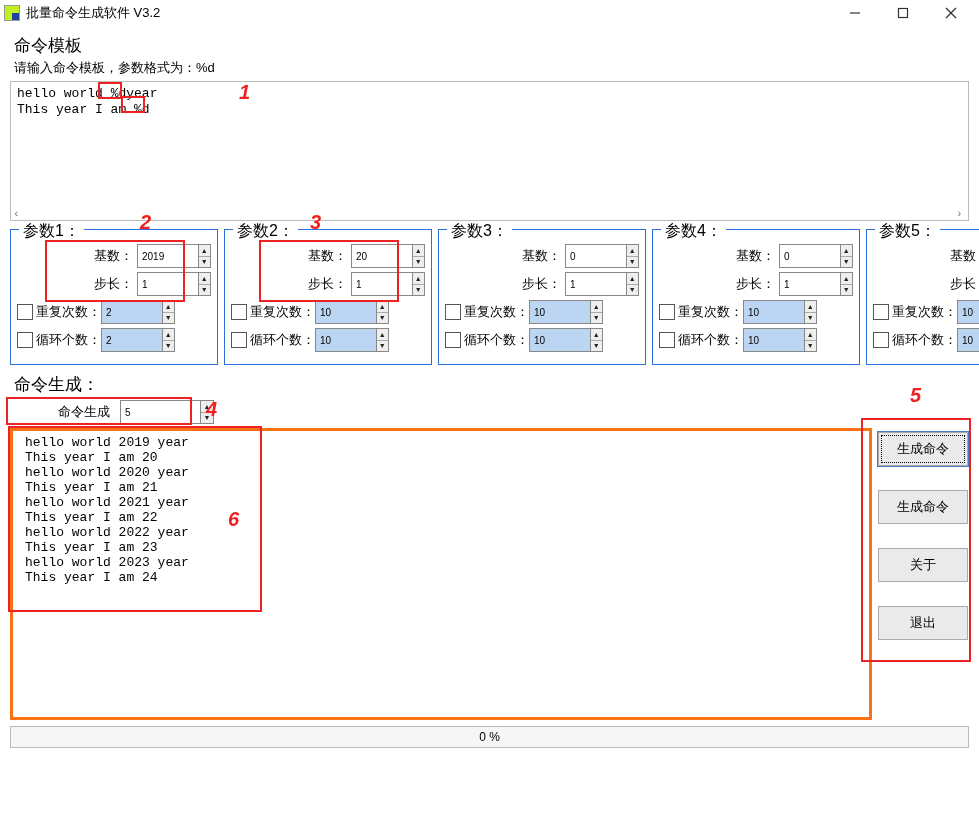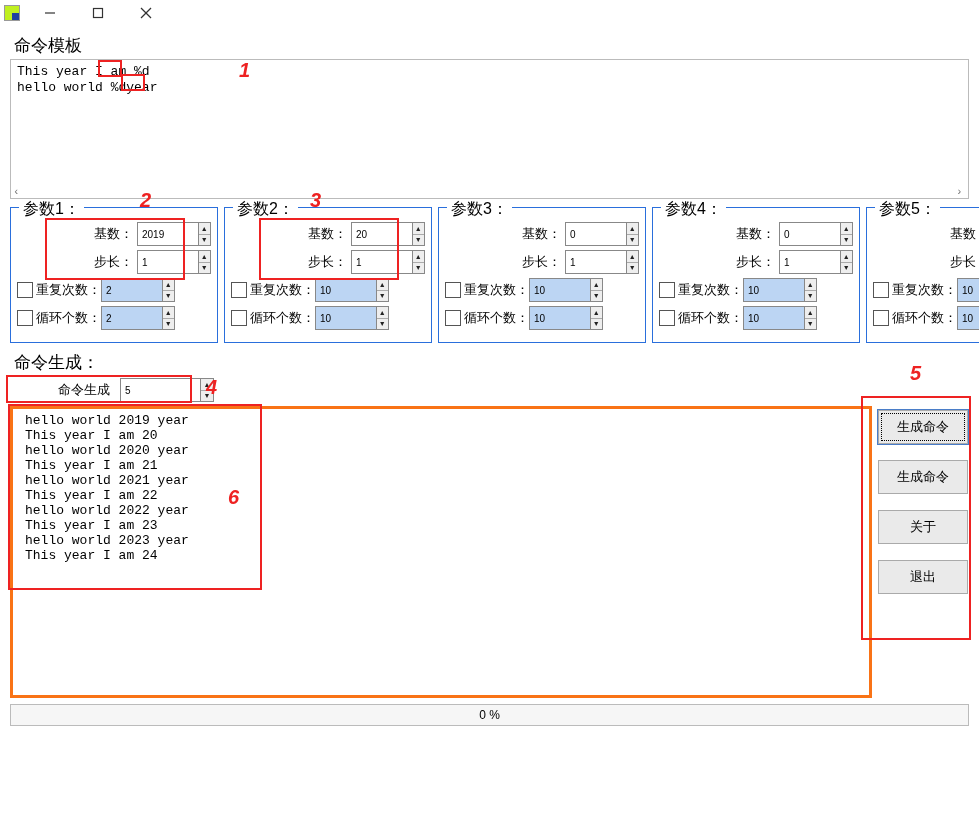--- a/index.html
+++ b/index.html
@@ -34,37 +34,38 @@
   .spinner input { border:none; outline:none; width:100%; font-size:10px; padding:0 4px; background:transparent; font-family:inherit; }
   .spin-btns { width:16px; border-left:1px solid #888; display:flex; flex-direction:column; background:#eee; }
   .spin-up, .spin-down { flex:1; display:flex; align-items:center; justify-content:center; font-size:7px; color:#222; border-bottom:1px solid #aaa; }
   .spin-down { border-bottom:none; }
 
   .gen-top { display:flex; align-items:center; gap:6px; margin:4px 0; position:relative; }
   .gen-top .plabel { width:auto; }
 
   .out-container { display:flex; gap:6px; align-items:flex-start; }
   .out-box { border:3px solid #f97316; background:#fff; width:832px; height:278px; padding:4px 12px; font-family:"Courier New", monospace; font-size:13px; line-height:15px; white-space:pre; position:relative; }
-  .btn-col { display:flex; flex-direction:column; gap:16px; padding-top:4px; }
+  .btn-col { display:flex; flex-direction:column; gap:24px; padding-top:4px; }
   .wbtn { width:88px; height:32px; border:1px solid #aaa; background:#eaeaea; font-size:13px; display:flex; align-items:center; justify-content:center; }
   .wbtn.focus { outline:1px dotted #000; outline-offset:-4px; box-shadow:0 0 0 1px #4a7dc8; }
 
   .progress { border:1px solid #bbb; background:#f6f6f6; height:20px; margin-top:6px; display:flex; align-items:center; justify-content:center; font-size:12px; }
 
   
   .anno { position:absolute; border:2px solid #e22; box-sizing:border-box; z-index:50; pointer-events:none; }
   .anno-num { position:absolute; color:#e22; font-family:"Arial"; font-style:italic; font-weight:bold; font-size:20px; z-index:51; pointer-events:none; }
 </style>
 </head>
 <body>
 
 <div class="window">
 
   <div class="titlebar">
     <span class="app-icon"></span>
+    <span class="title-text">批量命令生成软件 V3.2</span>
     <div class="win-btns">
       <div class="win-btn">
           <svg width="12" height="12">
             <line x1="1" y1="6" x2="11" y2="6" stroke-width="1.2"></line>
           </svg>
         </div>
       <div class="win-btn">
           <svg width="12" height="12">
             <rect x="1.5" y="1.5" width="9" height="9" fill="none" stroke-width="1.2"></rect>
           </svg>
@@ -75,26 +76,27 @@
             <line x1="11" y1="1" x2="1" y2="11" stroke-width="1.2"></line>
           </svg>
         </div>
     </div>
   </div>
 
   <div class="client">
 
     <div class="blk">
       <div class="block-label">命令模板</div>
+      <div class="hint">请输入命令模板，参数格式为：%d</div>
       <div class="tpl-box" style="position:relative;">
         <div style="position:relative;">
+          <span>hello world </span><span style="display:inline-block;">%d </span><span>year</span>
+        </div>
+        <div style="position:relative;">
           <span>This year I am </span><span style="display:inline-block;">%d</span>
-        </div>
-        <div style="position:relative;">
-          <span>hello world </span><span style="display:inline-block;">%d </span><span>year</span>
         </div>
 
         <div class="anno" style="left:87px; top:0px; width:24px; height:17px;"></div>
         <div class="anno" style="left:110px; top:14px; width:24px; height:17px;"></div>
         <div class="anno-num" style="left:228px; top:2px;">1</div>
 
         <div class="scroll-h">
           <span class="chev">‹</span>
           <span class="chev">›</span>
         </div>

